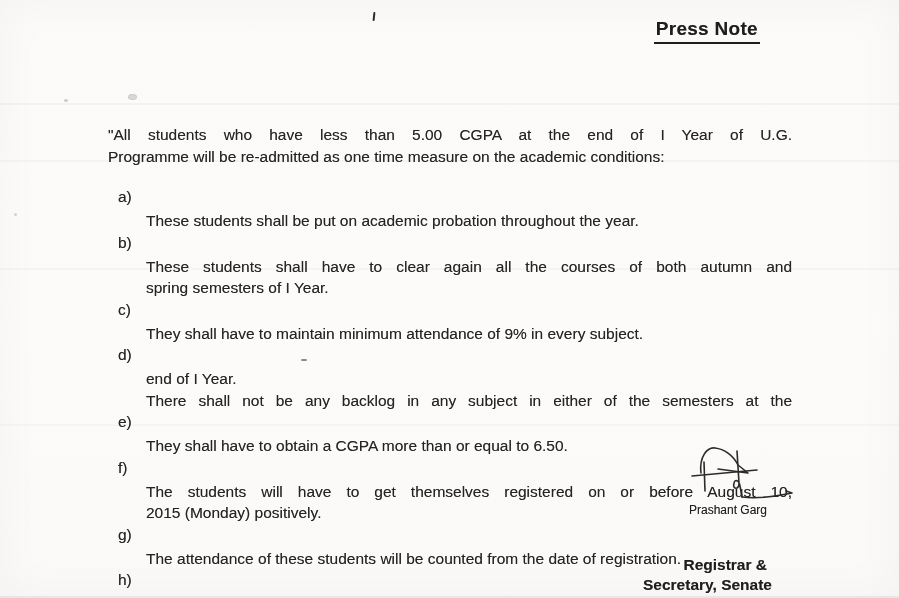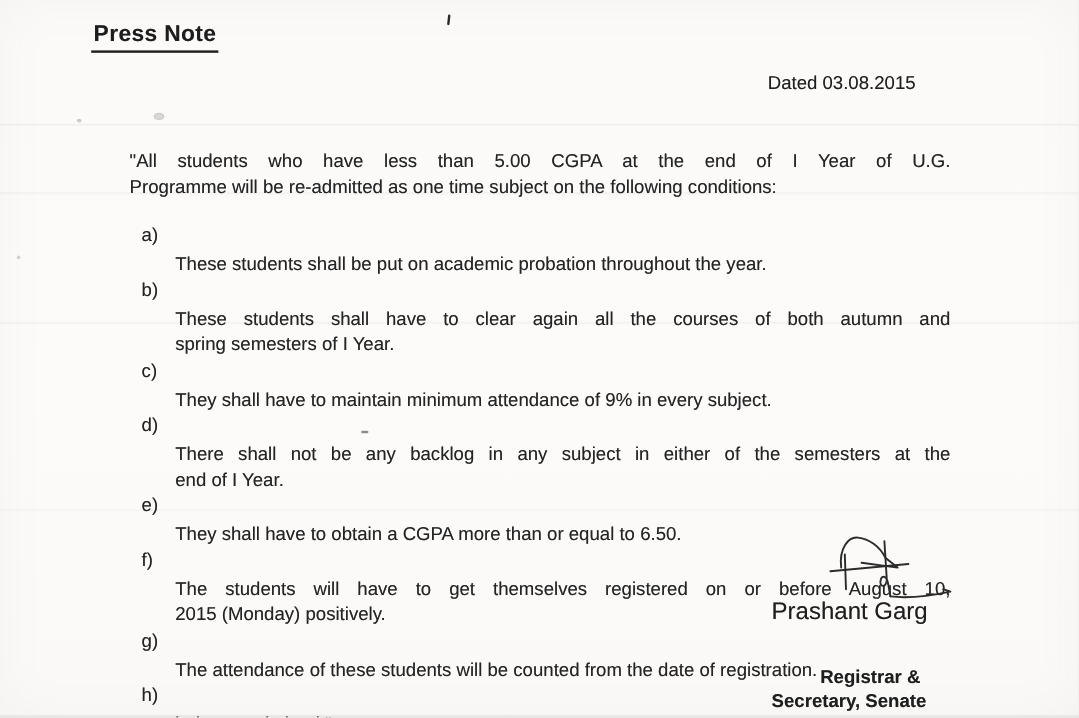--- a/index.html
+++ b/index.html
@@ -19,21 +19,21 @@
     box-shadow: inset 0 0 40px rgba(140,130,125,0.06);
   }
   .paper * { text-shadow: 0 0 0.5px rgba(34,34,34,0.45); }
 
   
   .title-wrap {
     position: absolute;
     top: 18px;
     left: 108px;
     width: 684px;
-    text-align: left;
+    text-align: right;
     transform: translateX(-32px);
   }
   .title-text {
     display: inline-block;
     font-size: 19px;
     font-weight: bold;
     letter-spacing: 0.3px;
     color: #1d1d1d;
     border-bottom: 2px solid #1d1d1d;
     padding: 0 2px 2px 2px;
@@ -96,21 +96,21 @@
   .sig-block {
     position: absolute;
     left: 643px;
     top: 500px;
     width: 124px;
     font-size: 15.5px;
     line-height: 20.5px;
     color: #1e1e1e;
   }
   .sig-block .nowrap { white-space: nowrap; }
-  .sig-name { text-align: right; font-size: 20px; }
+  .sig-name { text-align: right; font-size: 12px; }
   .sig-role { font-weight: bold; }
   .sig-role.r0 { text-align: right; margin-top: 34px; }
   .sig-role.r1, .sig-role.r2 { text-align: center; }
 
   
   .streak {
     position: absolute;
     left: 0;
     width: 100%;
     pointer-events: none;
@@ -153,25 +153,24 @@
   <div class="speck p1"></div>
   <div class="speck p2"></div>
   <div class="speck p3"></div>
   <div class="speck p4"></div>
   <div class="tick"></div>
 
   <div class="title-wrap">
     <span class="title-text">Press Note</span>
   </div>
 
-  <div class="date-line">Dated 03.08.2015</div>
 
   <div class="intro">
     <div class="line just">"All students who have less than 5.00 CGPA at the end of I Year of U.G.</div>
-    <div class="line">Programme will be re-admitted as one time subject on the following conditions:</div>
+    <div class="line">Programme will be re-admitted as one time measure on the academic conditions:</div>
   </div>
 
   <div class="conds">
 
     <div class="cond">
       <div class="lbl">a)</div>
       <div class="txt">
         <div class="line">These students shall be put on academic probation throughout the year.</div>
       </div>
     </div>
@@ -187,22 +186,22 @@
     <div class="cond">
       <div class="lbl">c)</div>
       <div class="txt">
         <div class="line">They shall have to maintain minimum attendance of 9% in every subject.</div>
       </div>
     </div>
 
     <div class="cond">
       <div class="lbl">d)</div>
       <div class="txt">
+        <div class="line">end of I Year.</div>
         <div class="line just">There shall not be any backlog in any subject in either of the semesters at the</div>
-        <div class="line">end of I Year.</div>
       </div>
     </div>
 
     <div class="cond">
       <div class="lbl">e)</div>
       <div class="txt">
         <div class="line">They shall have to obtain a CGPA more than or equal to 6.50.</div>
       </div>
     </div>
 

